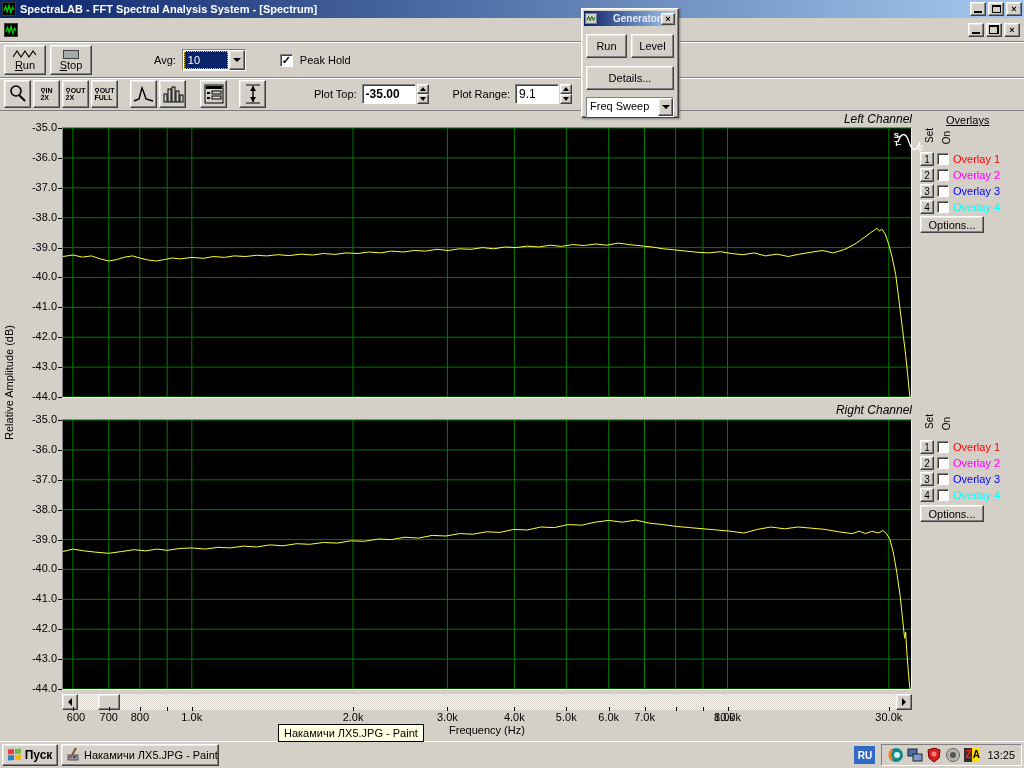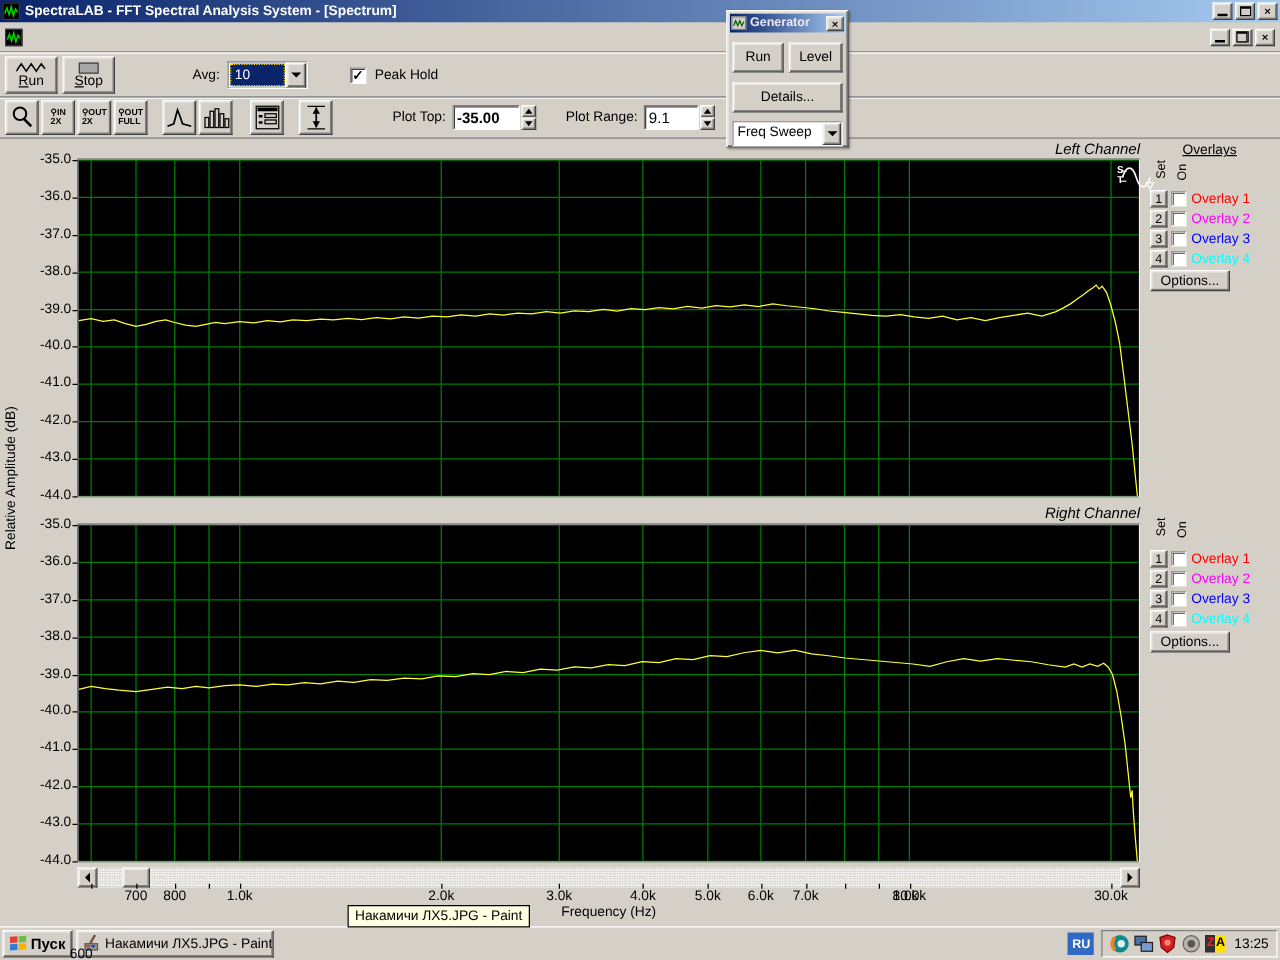--- a/index.html
+++ b/index.html
@@ -43,21 +43,21 @@
   .spin-input { height:20px; background:#fff; border:1px solid; border-color:#808080 #fff #fff #808080; box-shadow:inset 1px 1px 0 #404040; padding:2px 3px; font-size:12px; font-family:"Liberation Sans",sans-serif; }
   .spinner { display:flex; flex-direction:column; margin-left:1px; }
   .spin-up,.spin-dn { width:12px; height:10px; display:flex; align-items:center; justify-content:center; }
   .tri-u { width:0; height:0; border-left:3px solid transparent; border-right:3px solid transparent; border-bottom:4px solid #000; }
   .tri-d { width:0; height:0; border-left:3px solid transparent; border-right:3px solid transparent; border-top:4px solid #000; }
   .key-icon { font-size:7px; font-weight:bold; line-height:7px; text-align:left; }
 
   
   .gen-dialog { position:absolute; left:581px; top:8px; width:98px; height:110px; background:#d4d0c8; border:1px solid; border-color:#fff #404040 #404040 #fff; box-shadow:inset -1px -1px 0 #808080, inset 1px 1px 0 #e8e8e4, 1px 1px 2px rgba(0,0,0,.4); z-index:50; }
   .gen-title { height:15px; margin:2px; background:linear-gradient(90deg,#0a246a,#a6caf0); display:flex; align-items:center; padding:0 1px; }
-  .gen-title .t { color:#e8e8f8; font-weight:bold; font-size:10px; margin-left:3px; flex:1; }
+  .gen-title .t { color:#e8e8f8; font-weight:bold; font-size:10px; margin-left:16px; flex:1; }
   .gen-x { width:14px; height:12px; display:flex; align-items:center; justify-content:center; font-size:9px; font-weight:bold; }
   .gen-body { padding:6px 4px 0 4px; }
   .gen-row { display:flex; justify-content:space-between; }
   .gen-btn { height:24px; display:flex; align-items:center; justify-content:center; font-size:11px; }
 
   
   .ovl-panel { position:absolute; left:918px; width:104px; }
   .ovl-heading { text-decoration:underline; margin-left:28px; margin-bottom:1px; }
   .rot-label { writing-mode:vertical-rl; transform:rotate(180deg); font-size:10px; position:absolute; }
   .ovl-rows { position:absolute; left:2px; }
@@ -508,21 +508,21 @@
     <div class="xtick" style="left: 353.048px;"></div>
     <div class="xtick" style="left: 447.393px;"></div>
     <div class="xtick" style="left: 514.332px;"></div>
     <div class="xtick" style="left: 566.254px;"></div>
     <div class="xtick" style="left: 608.678px;"></div>
     <div class="xtick" style="left: 644.546px;"></div>
     <div class="xtick" style="left: 675.617px;"></div>
     <div class="xtick" style="left: 703.023px;"></div>
     <div class="xtick" style="left: 727.539px;"></div>
     <div class="xtick" style="left: 888.823px;"></div>
-    <div class="xlab" style="left: 43px; margin-top: 46px;">600</div>
+    <div class="xlab" style="left: 54px;">600</div>
     <div class="xlab" style="left: 86.7713px;">700</div>
     <div class="xlab" style="left: 117.842px;">800</div>
     <div class="xlab" style="left: 169.764px;">1.0k</div>
     <div class="xlab" style="left: 331.048px;">2.0k</div>
     <div class="xlab" style="left: 425.393px;">3.0k</div>
     <div class="xlab" style="left: 492.332px;">4.0k</div>
     <div class="xlab" style="left: 544.254px;">5.0k</div>
     <div class="xlab" style="left: 586.678px;">6.0k</div>
     <div class="xlab" style="left: 622.546px;">7.0k</div>
     <div class="xlab" style="left: 673px; padding-left: 41px;">8.0k</div>

